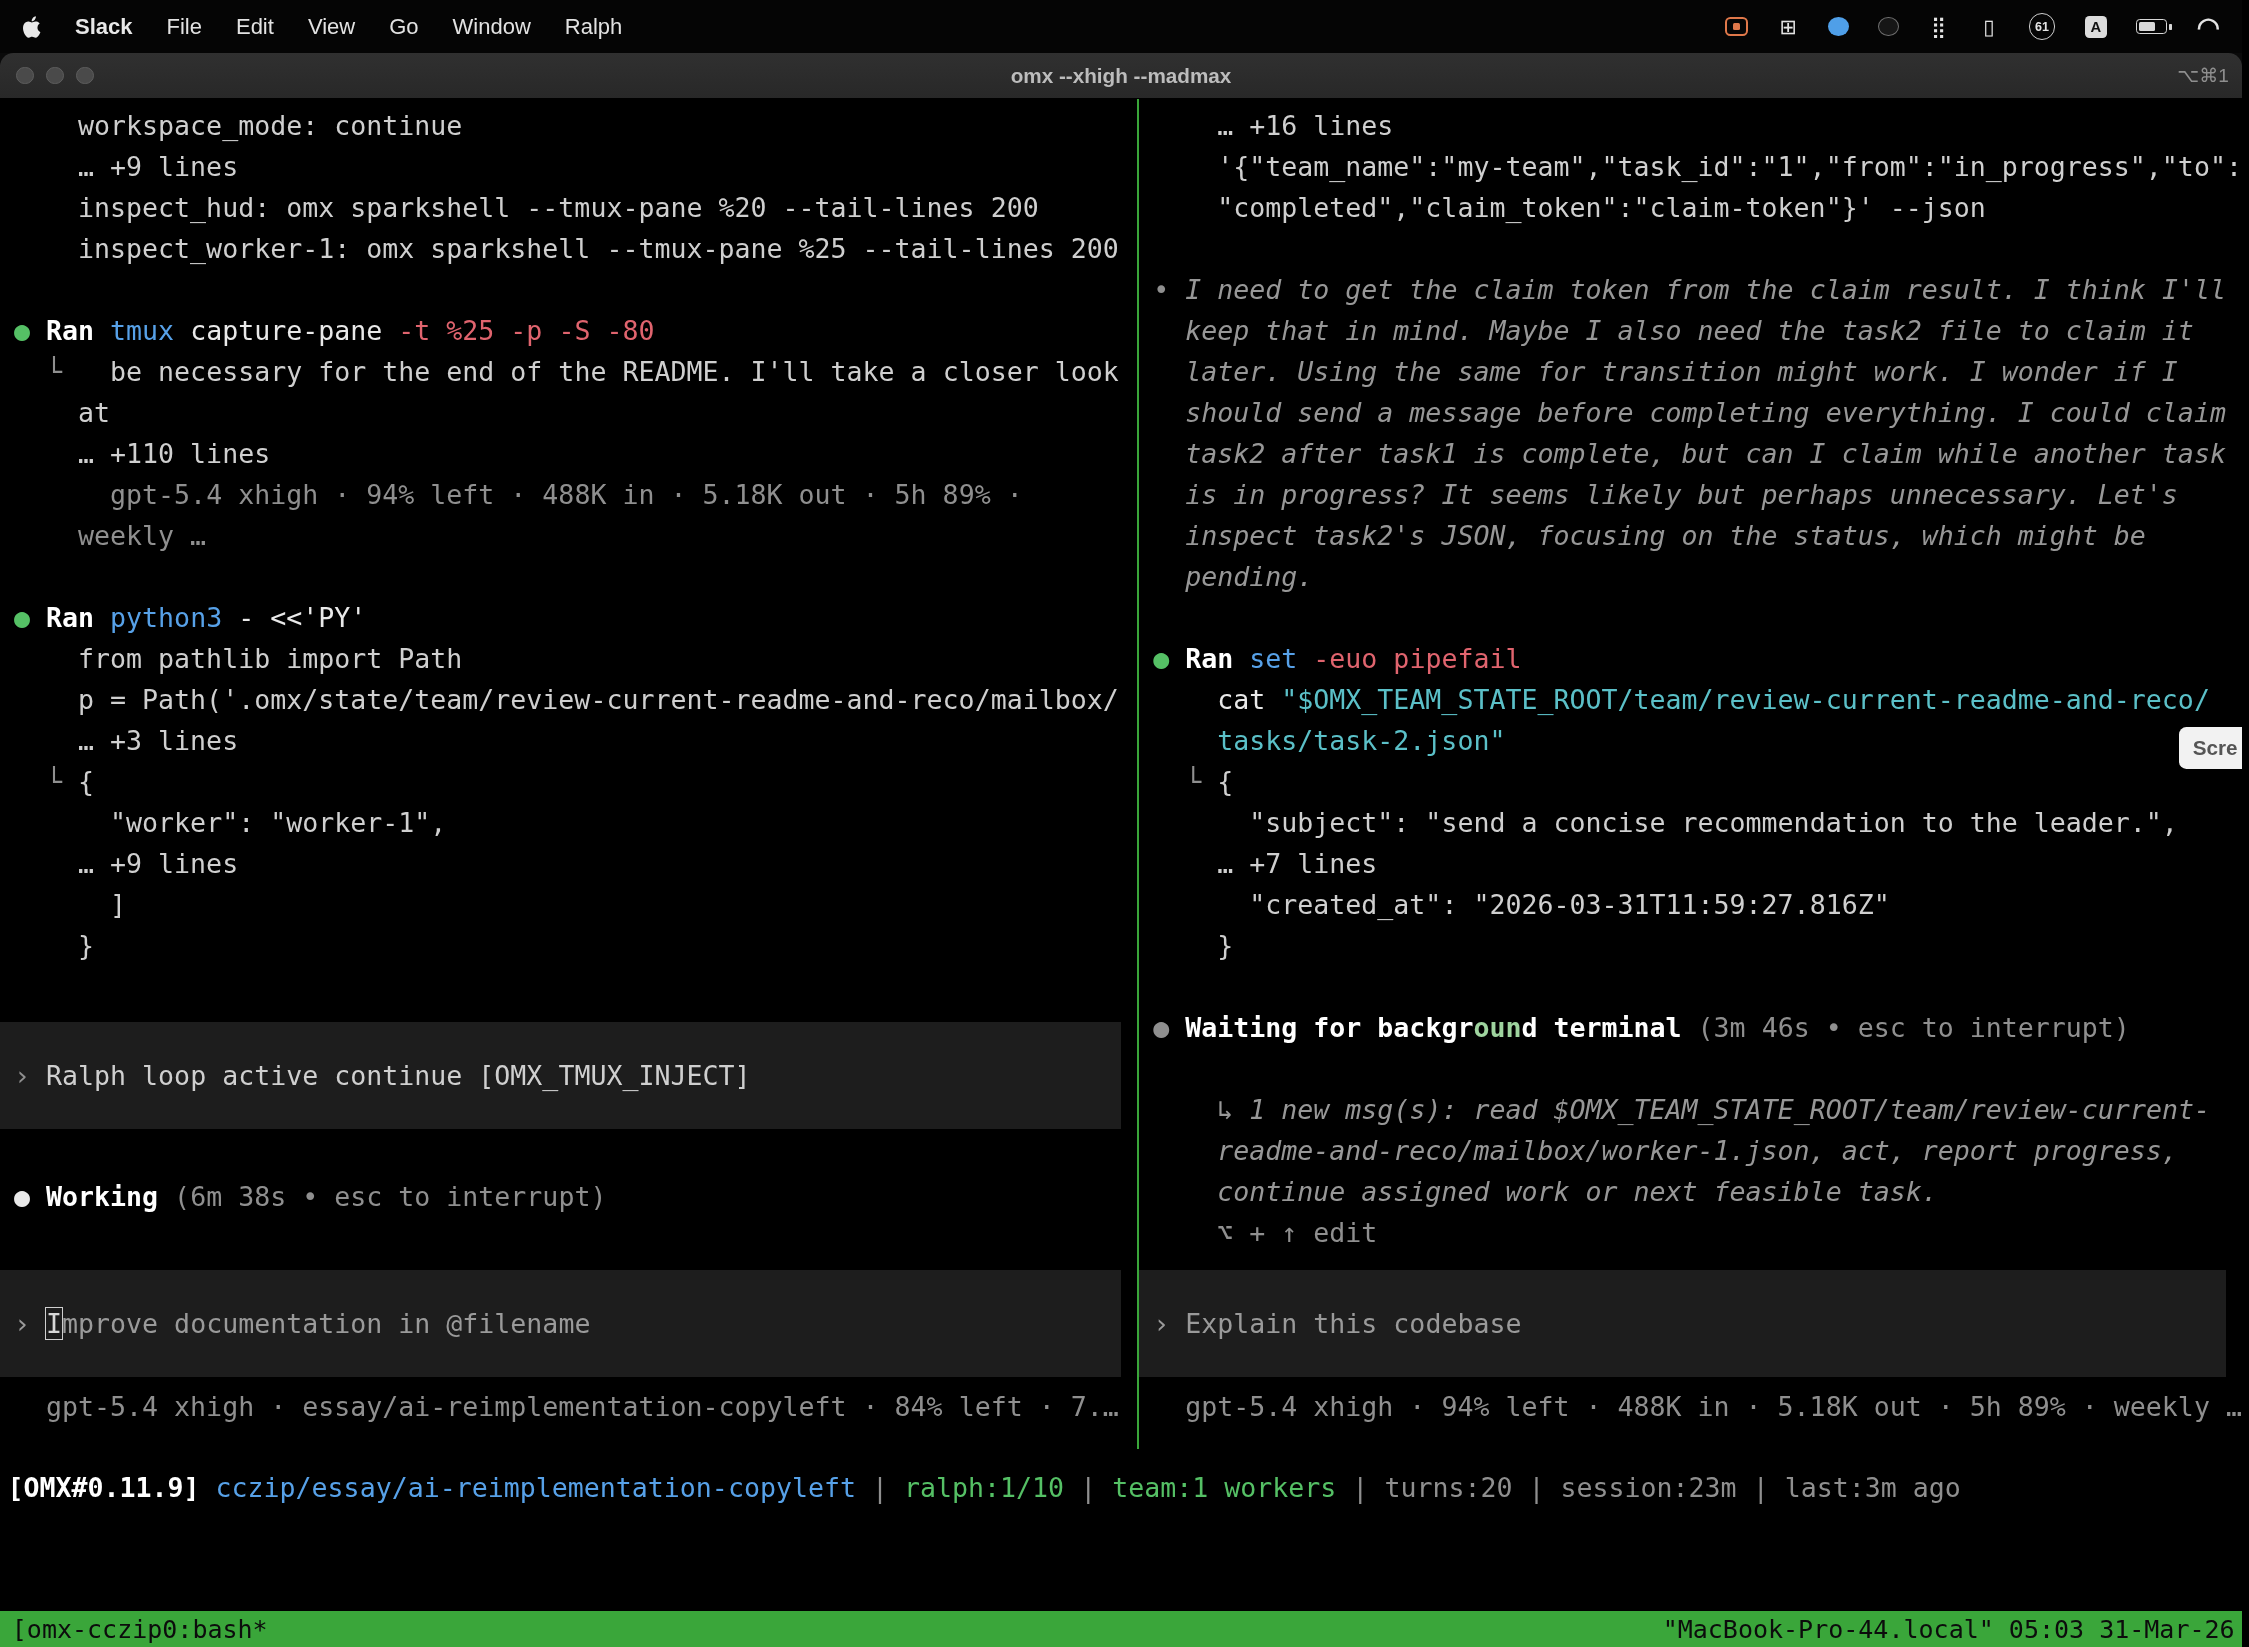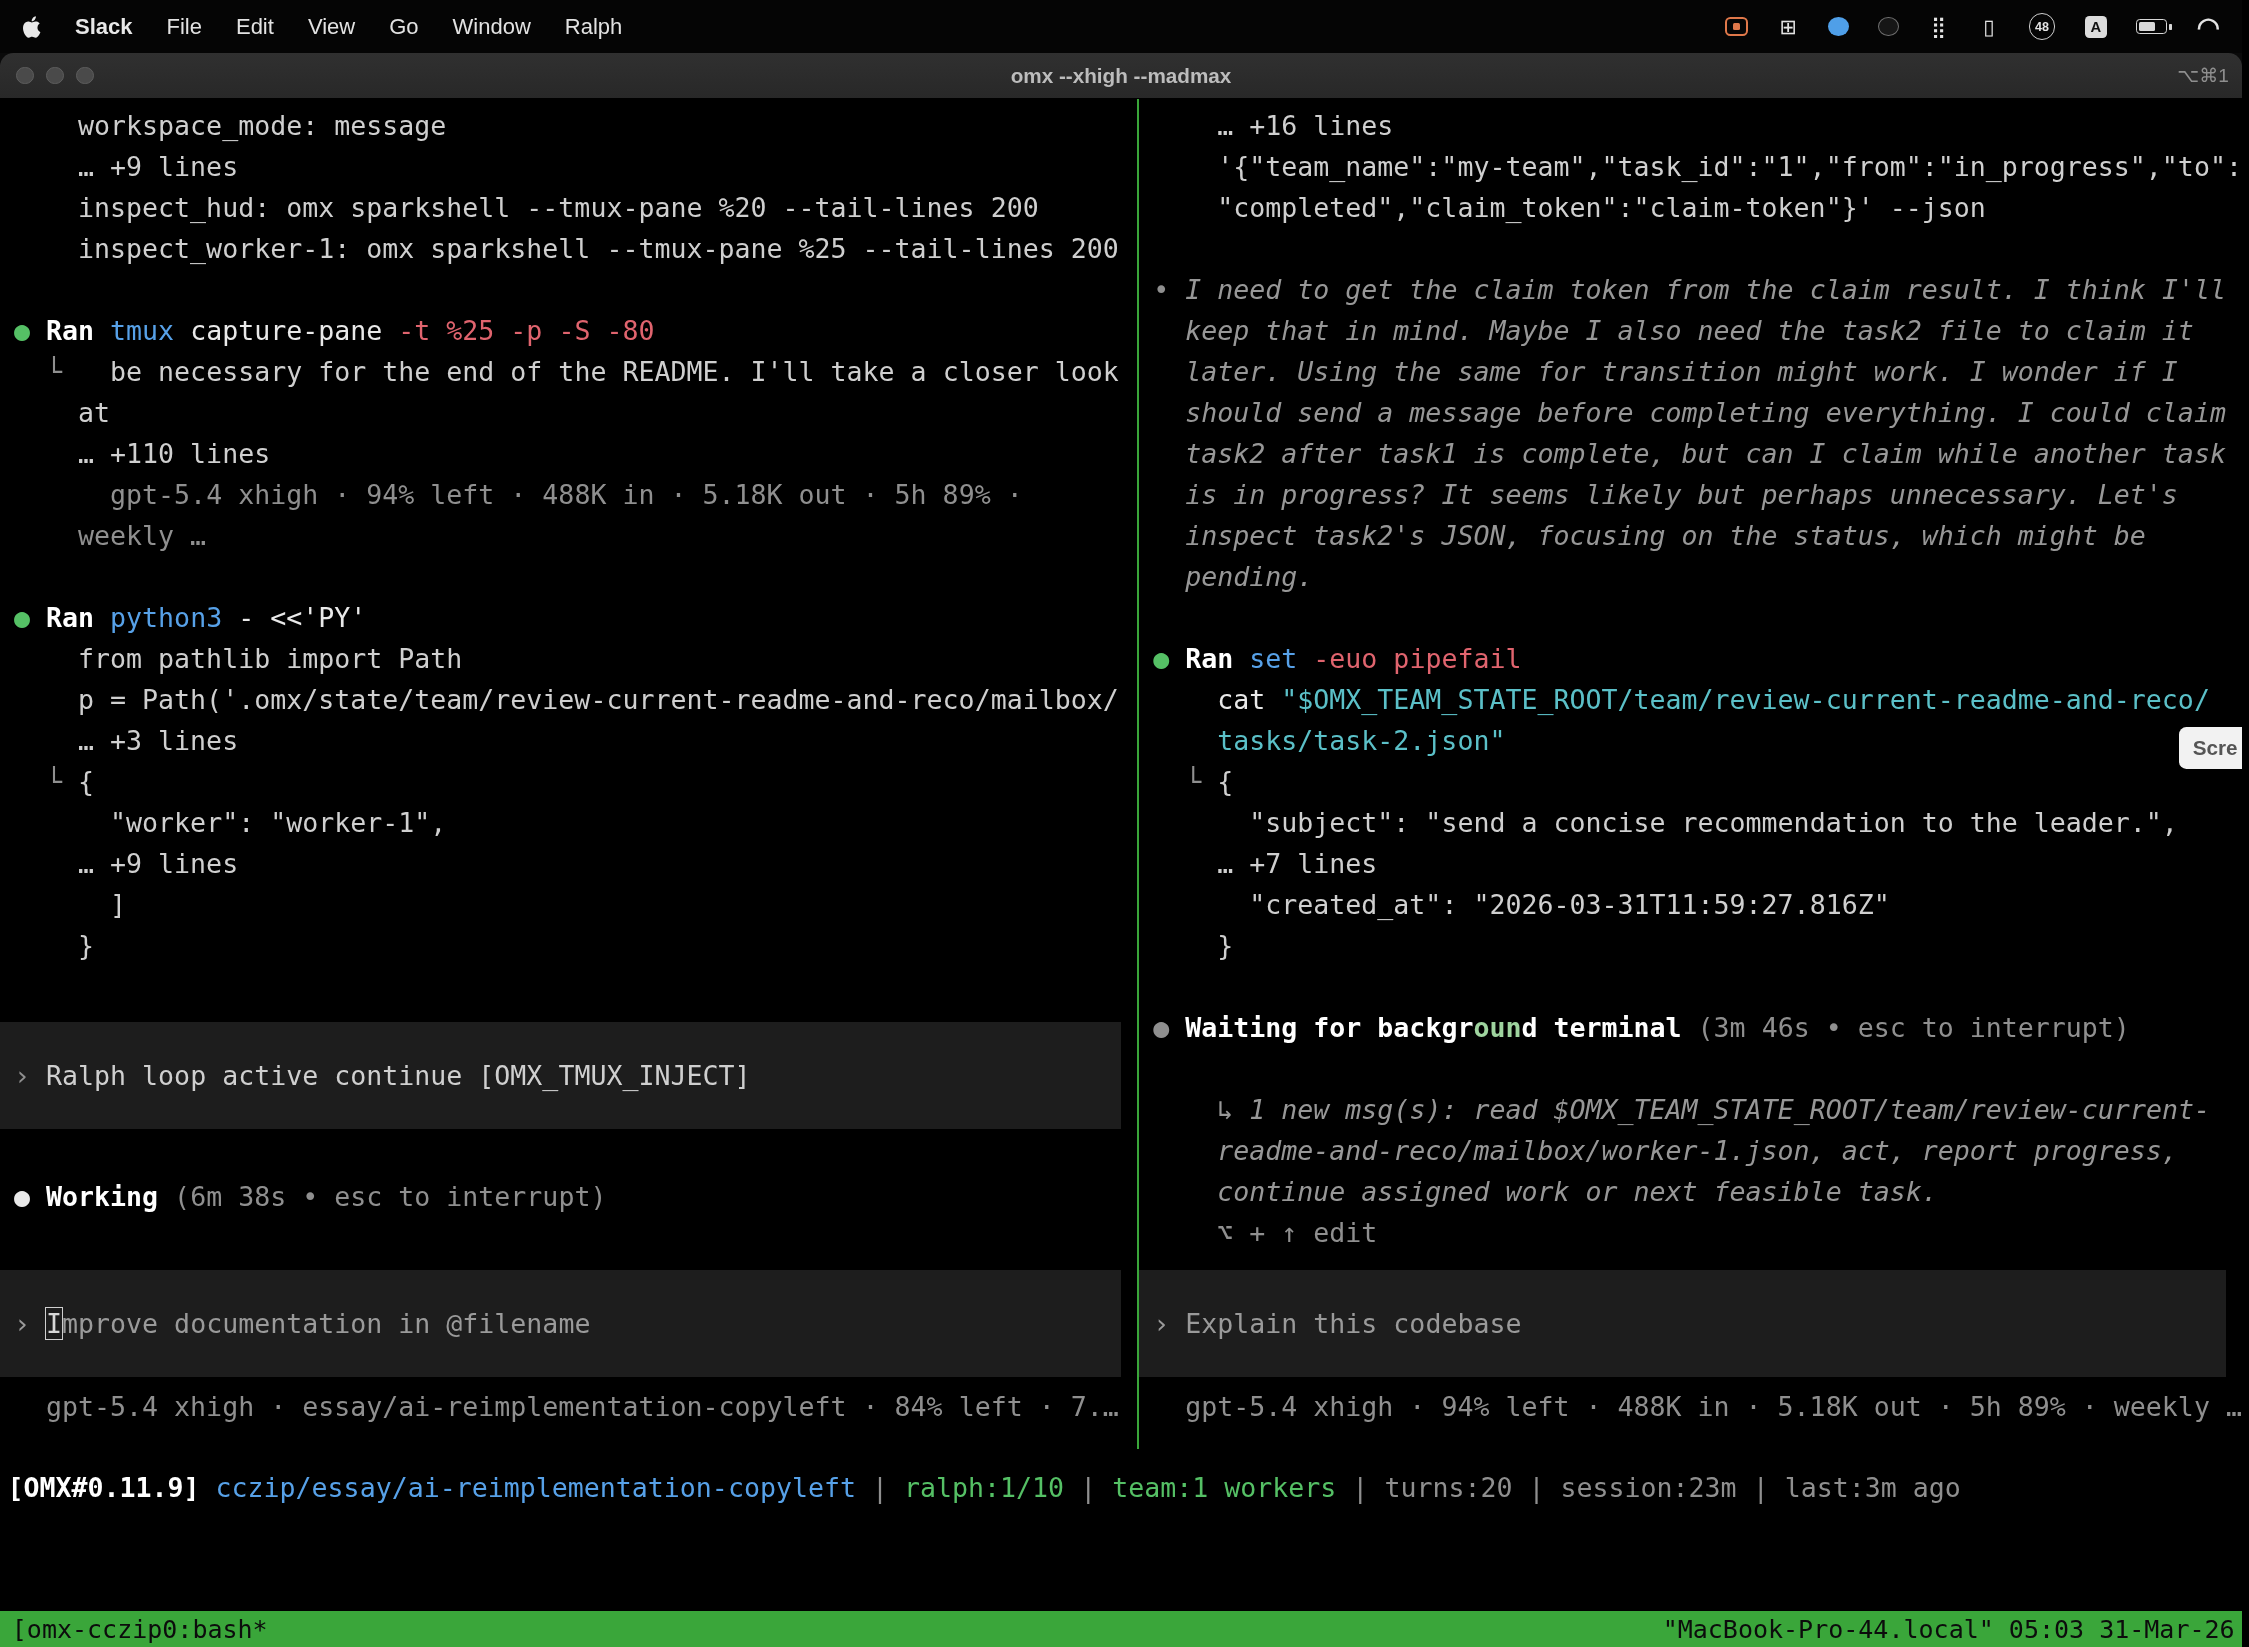--- a/index.html
+++ b/index.html
@@ -88,42 +88,42 @@
           <span class="mitem">Ralph</span>
         </span>
     </div>
     <div class="menubar-right" id="statusIcons">
         <span class="ic rec"></span>
         <span class="ic glyph">⊞</span>
         <span class="ic dot-blue"></span>
         <span class="ic dot-dark"></span>
         <span class="ic glyph">⣿</span>
         <span class="ic glyph">▯</span>
-        <span class="ic badge">48</span>
+        <span class="ic badge">61</span>
         <span class="ic keycap">A</span>
         <span class="ic battery"></span>
         <span class="ic glyph wifi">◠</span>
       </div>
   </div>
 
   <div class="window">
     <div class="titlebar">
       <div class="lights">
         <span class="light"></span>
         <span class="light"></span>
         <span class="light"></span>
       </div>
       <span class="wtitle">omx --xhigh --madmax</span>
       <span class="wshortcut">⌥⌘1</span>
     </div>
 
     <div class="term">
       <div class="pane left">
         <div id="linesL">
-            <div class="tl" style="padding-left: 4ch;"><span class="seg-fg">workspace_mode: message</span></div>
+            <div class="tl" style="padding-left: 4ch;"><span class="seg-fg">workspace_mode: continue</span></div>
             <div class="tl" style="padding-left: 4ch;"><span class="seg-fg">… +9 lines</span></div>
             <div class="tl" style="padding-left: 4ch;"><span class="seg-fg">inspect_hud: omx sparkshell --tmux-pane %20 --tail-lines 200</span></div>
             <div class="tl" style="padding-left: 4ch;"><span class="seg-fg">inspect_worker-1: omx sparkshell --tmux-pane %25 --tail-lines 200</span></div>
             <div class="tl">&nbsp;</div>
             <div class="tl"><span class="seg-green">● </span><span class="seg-bold">Ran </span><span class="seg-blue">tmux </span><span class="seg-bright">capture-pane </span><span class="seg-red">-t %25 -p -S -80</span></div>
             <div class="tl" style="padding-left: 2ch;"><span class="seg-dim">└ </span><span class="seg-fg">  be necessary for the end of the README. I'll take a closer look</span></div>
             <div class="tl" style="padding-left: 4ch;"><span class="seg-fg">at</span></div>
             <div class="tl" style="padding-left: 4ch;"><span class="seg-fg">… +110 lines</span></div>
             <div class="tl" style="padding-left: 6ch;"><span class="seg-dim">gpt-5.4 xhigh · 94% left · 488K in · 5.18K out · 5h 89% ·</span></div>
             <div class="tl" style="padding-left: 4ch;"><span class="seg-dim">weekly …</span></div>

